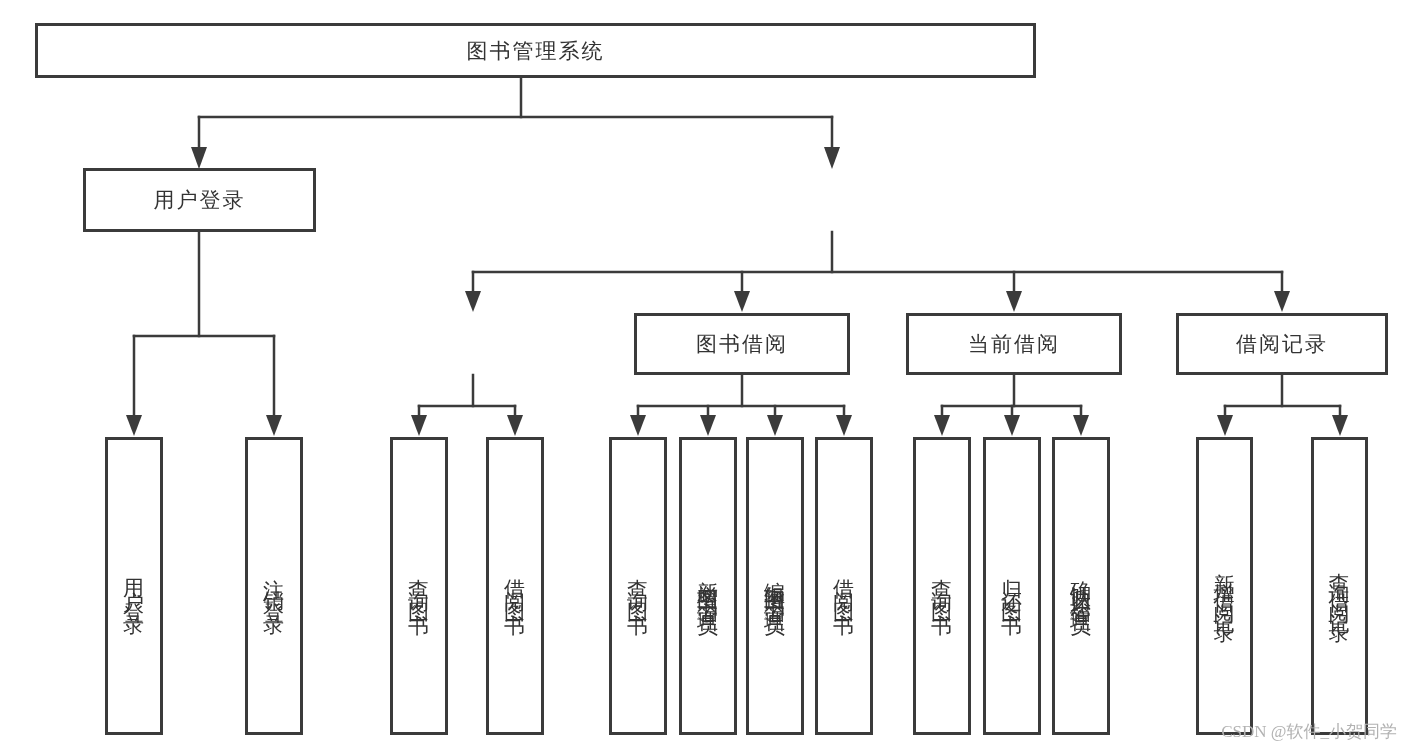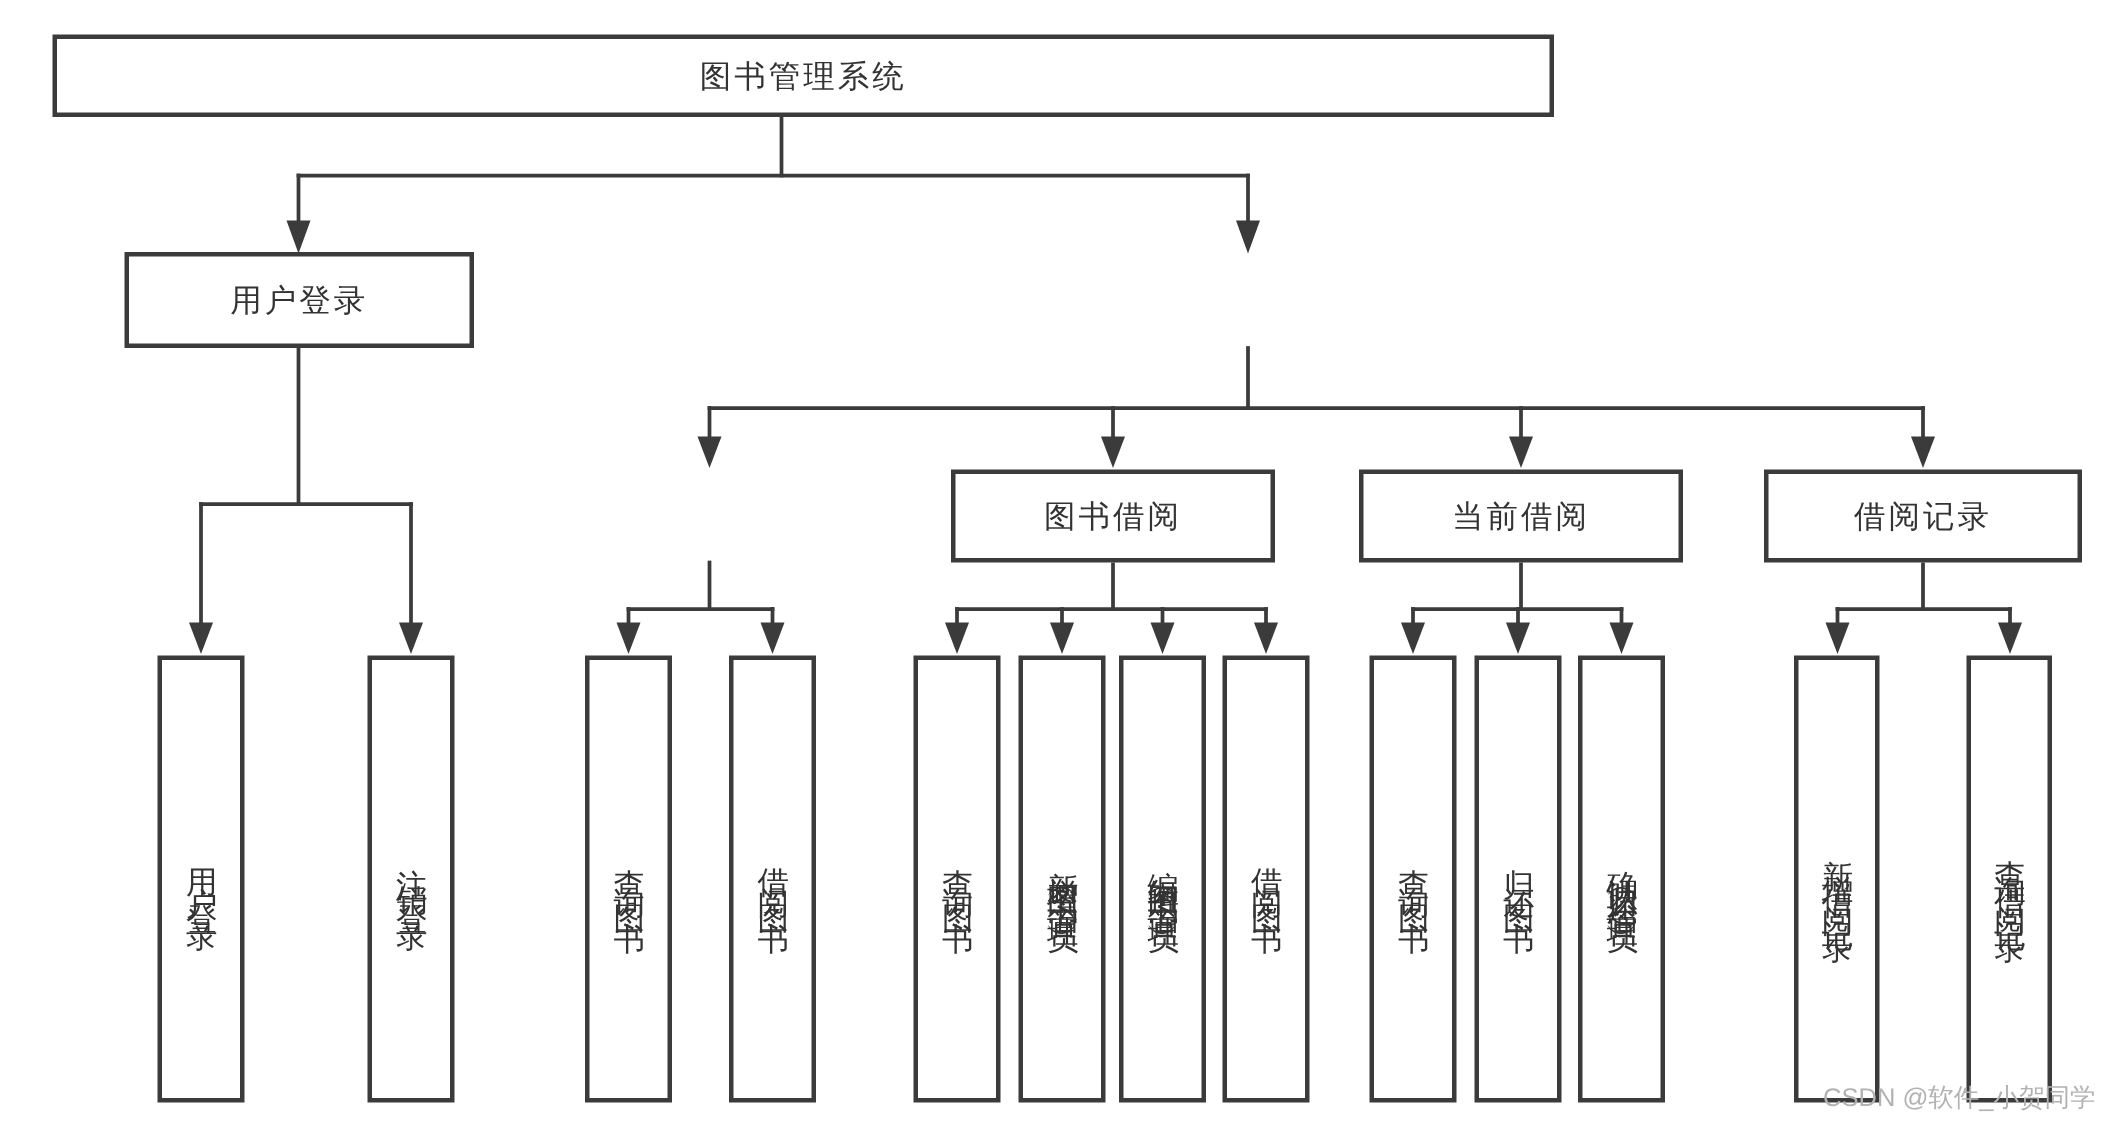--- a/index.html
+++ b/index.html
@@ -66,20 +66,21 @@
   .leaf.len6 .vtext { letter-spacing: 10px; }
   .leaf.len10 .vtext { letter-spacing: 5px; }
   #watermark {
     position: absolute;
     right: 8px;
     bottom: 4px;
     font-size: 17px;
     color: var(--watermark);
     z-index: 2;
     white-space: nowrap;
+    font-family: Liberation Serif, serif;
   }
 </style>
 </head>
 <body>
 
 <div id="canvas">
 
   <svg id="edges" viewBox="0 0 1405 747" xmlns="http://www.w3.org/2000/svg">
     <g stroke="#3b3b3b" stroke-width="2.5" fill="none" stroke-linecap="square">
 

